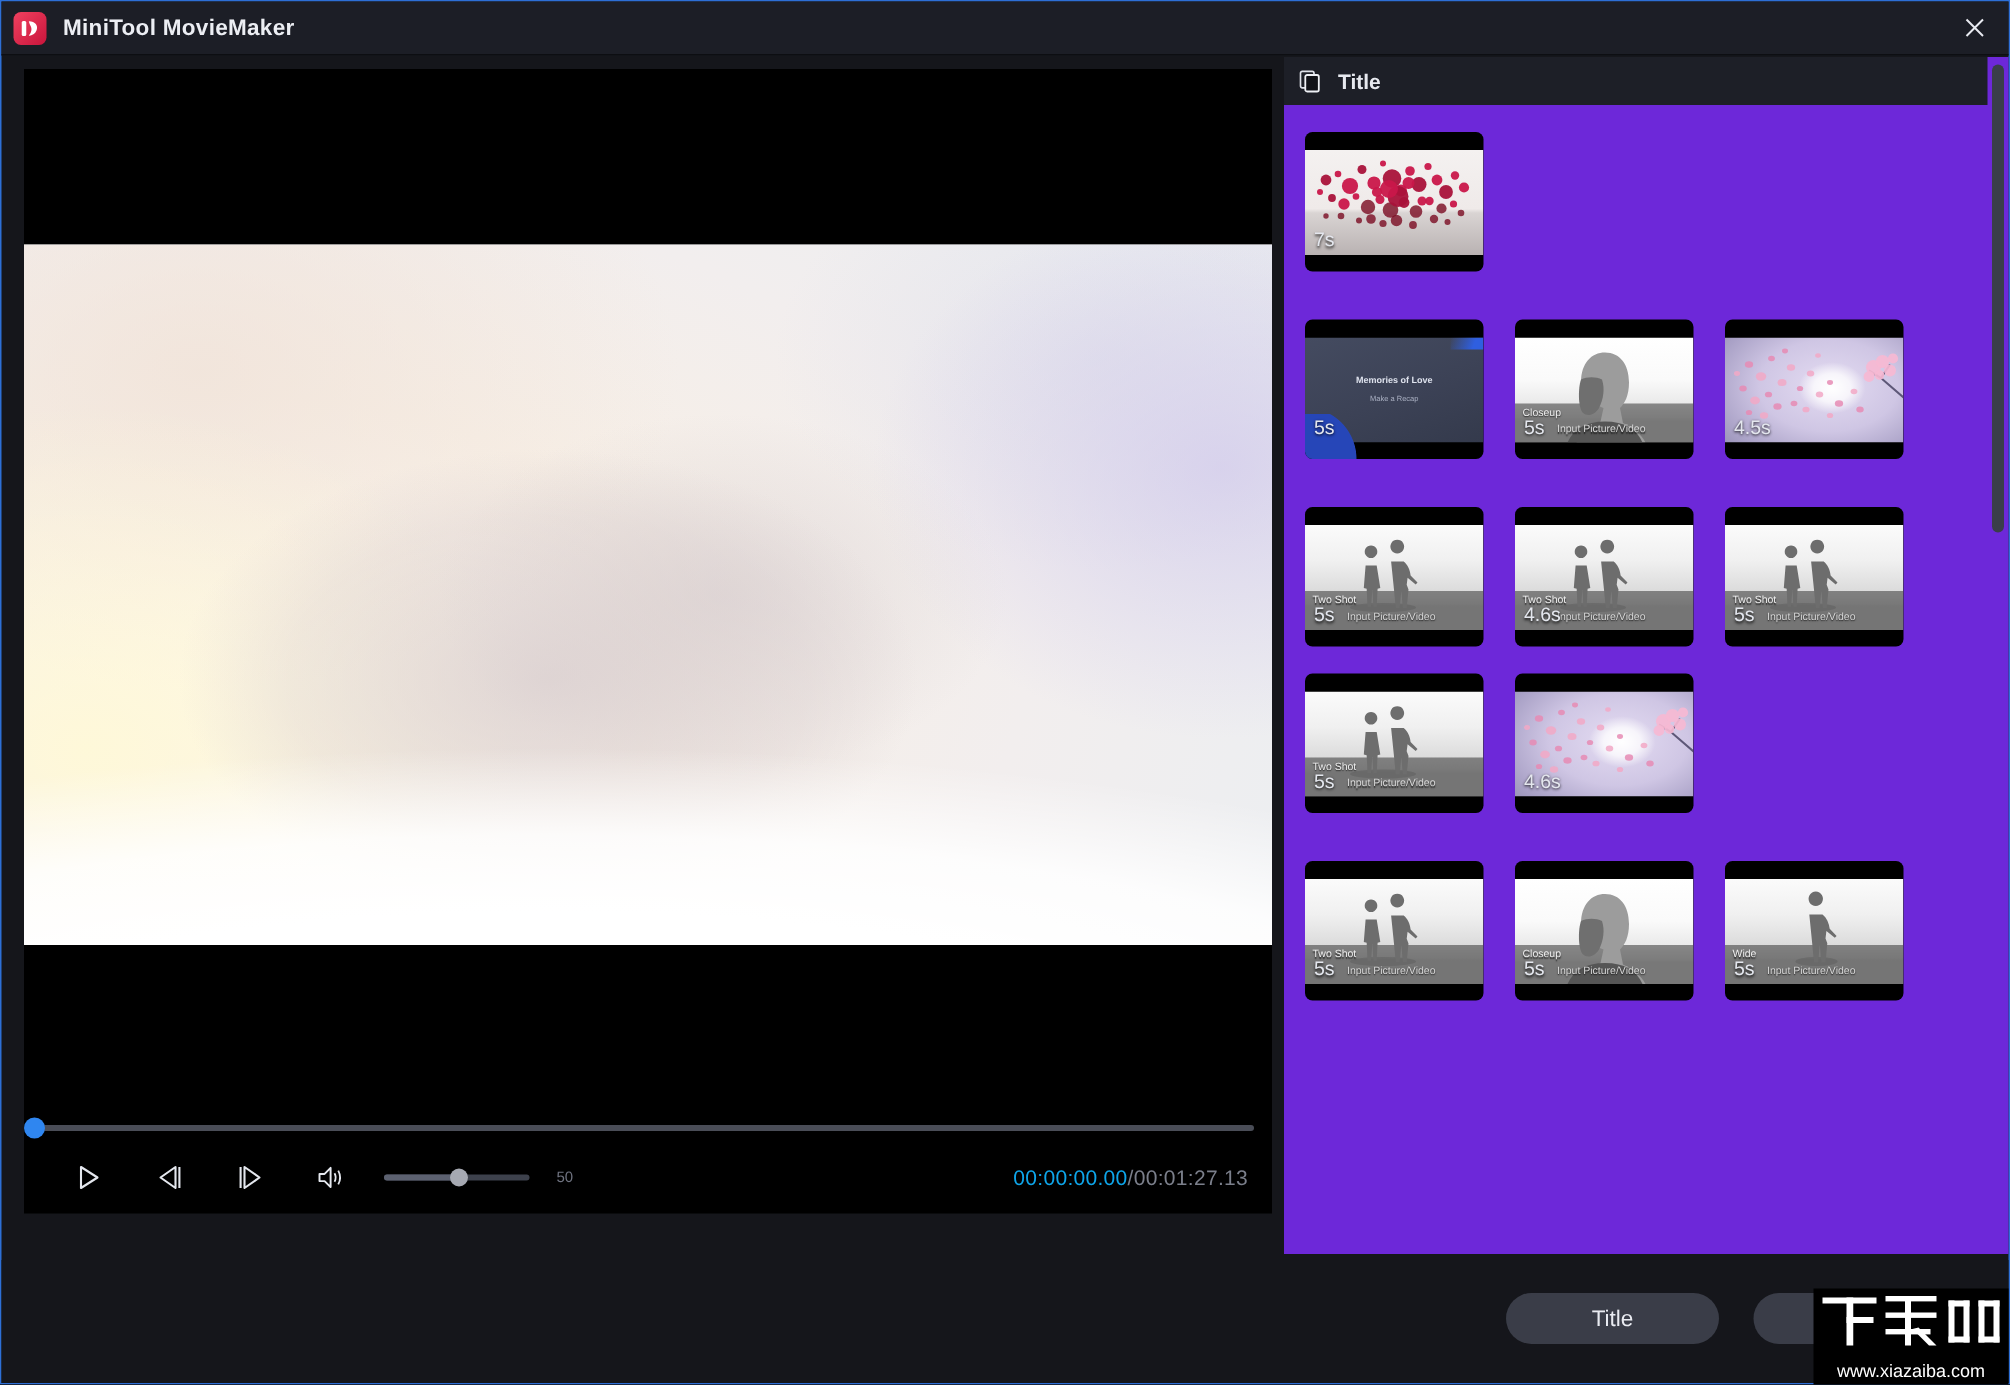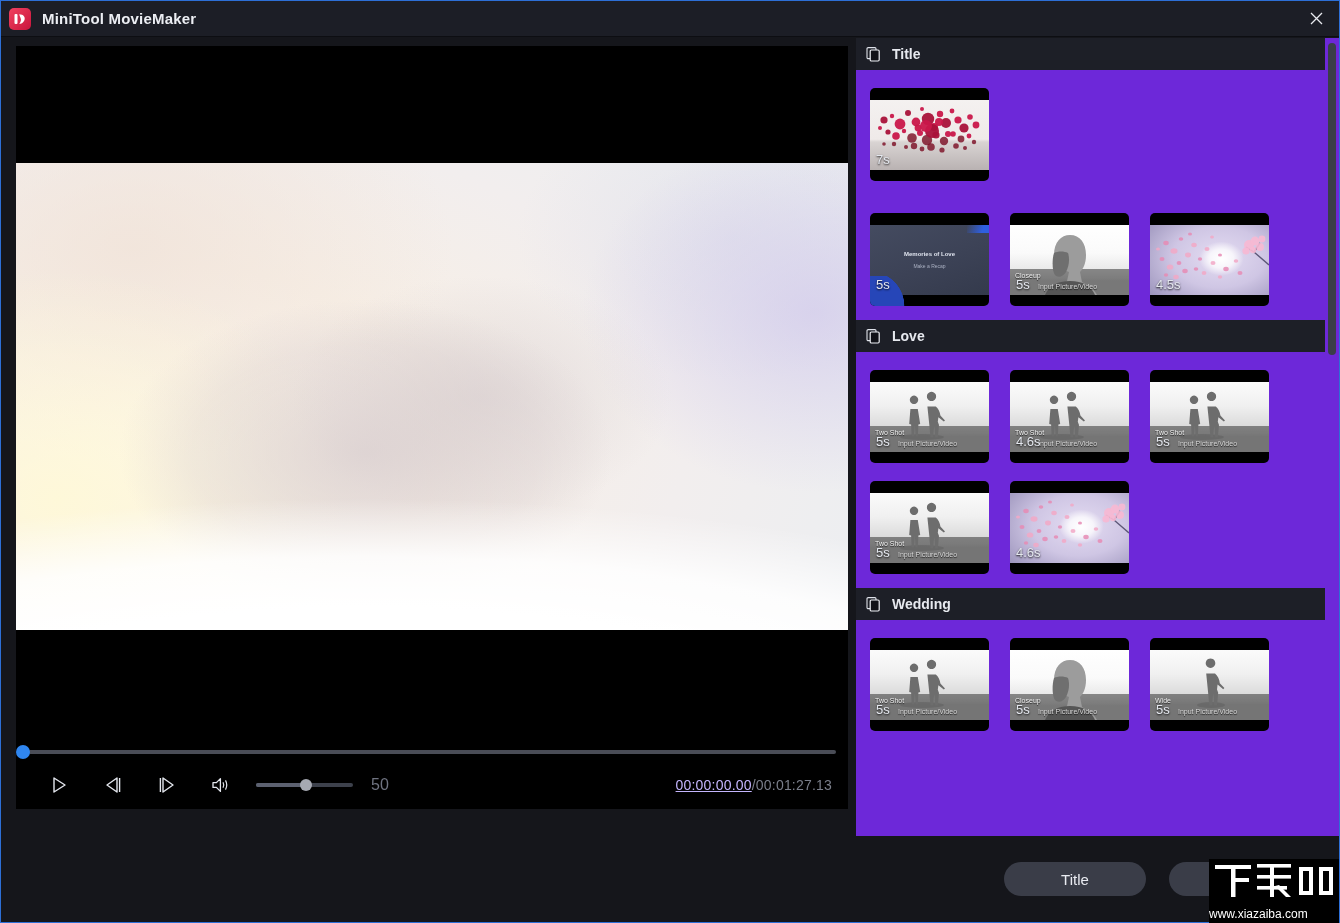--- a/index.html
+++ b/index.html
@@ -124,27 +124,27 @@
   #vol-fill {
     position: absolute; left: 0; top: 0; height: 4px;
     width: 50%; background: #5c6170; border-radius: 2px;
   }
   #vol-thumb {
     position: absolute; left: 44px; top: -4px;
     width: 12px; height: 12px; border-radius: 50%;
     background: #a6a9b2;
   }
   #vol-value {
-    margin-left: 18px; font-size: 16px; color: #6f7380;
+    margin-left: 18px; font-size: 10px; color: #6f7380;
   }
   #timecode {
     margin-left: auto; margin-right: 16px;
     font-size: 14px; letter-spacing: .2px;
   }
-  #tc-cur { color: #c4b5fd; text-decoration: underline; }
+  #tc-cur { color: #0ea5e9; }
   #tc-sep, #tc-total { color: #7b7f8b; }
 
   
   #template-panel {
     position: absolute; left: 855px; top: 37px;
     width: 483px; height: 798px;
     background: #6d28d9;
     overflow: hidden;
   }
   .section-head {
@@ -293,21 +293,21 @@
     z-index: 50;
     overflow: hidden;
   }
   #wm-glyphs {
     position: absolute; left: 4px; top: 2px;
     width: 122px; height: 40px;
   }
   #wm-glyphs svg { display: block; }
   #wm-url {
     position: absolute; left: 0; right: 0; bottom: 3px;
-    text-align: left;
+    text-align: center;
     font-size: 12px; color: #ffffff;
     font-family: "Liberation Sans", sans-serif;
   }
 </style>
 </head>
 <body>
 
 <div id="app">
 
   <div id="titlebar">
@@ -506,29 +506,20 @@
                   <ellipse cx="40" cy="9" rx="2" ry="1.6" fill="#e68bb4" opacity=".85"></ellipse>
                   <ellipse cx="62" cy="12" rx="1.875" ry="1.5" fill="#f2a8c6" opacity=".85"></ellipse>
                   <ellipse cx="90" cy="48" rx="2.5" ry="2" fill="#e68bb4" opacity=".85"></ellipse>
                   <ellipse cx="70" cy="52" rx="2.125" ry="1.7" fill="#f2a8c6" opacity=".85"></ellipse>
                 </svg>
               </div>
             </div>
             <div class="dur">4.5s</div>
           </div>
         </div>
-        <div class="section-head">
-          <span class="layers-icon">
-            <svg viewBox="0 0 16 16" width="16" height="16">
-              <rect x="1" y="1.6" width="9" height="11" rx="1.2" fill="none" stroke="#dfe2ea" stroke-width="1.1"></rect>
-              <rect x="4.2" y="4" width="9" height="11" rx="1.2" fill="#111218" stroke="#eef0f5" stroke-width="1.2"></rect>
-            </svg>
-          </span>
-          <span class="section-title">Love</span>
-        </div>
         <div class="section-body">
           <div class="thumb">
             <div class="thumb-img">
               <div class="ph"></div>
               <div class="ph-figs">
                 <svg viewBox="0 0 119 70" preserveAspectRatio="none">
                   <ellipse cx="52" cy="55" rx="22" ry="3" fill="rgba(90,90,90,.45)"></ellipse>
                   <path d="M44 22 a4.2 4.2 0 1 1 .01 0 Z M40.4 27 h7.4 l2.4 15 -1.8 .5 -.6 12 h-2.2 l-.7 -11 -.9 11 h-2.3 l-.6 -12 -1.9 -.5 Z" fill="#6d6d6d"></path>
                   <path d="M61.5 19 a4.6 4.6 0 1 1 .01 0 Z M57.4 24.4 h8.4 c2.6 2 4.2 5.6 4.6 9.2 l4.6 4.8 -1.2 1.2 -5.4 -4.4 -.6 4.6 1.2 3.2 -1.2 12.4 h-2.6 l-1 -11.4 -1.1 11.4 h-2.6 l-1.2 -12.6 Z" fill="#6d6d6d"></path>
                 </svg>
@@ -622,29 +613,20 @@
                   <ellipse cx="40" cy="9" rx="2" ry="1.6" fill="#e68bb4" opacity=".85"></ellipse>
                   <ellipse cx="62" cy="12" rx="1.875" ry="1.5" fill="#f2a8c6" opacity=".85"></ellipse>
                   <ellipse cx="90" cy="48" rx="2.5" ry="2" fill="#e68bb4" opacity=".85"></ellipse>
                   <ellipse cx="70" cy="52" rx="2.125" ry="1.7" fill="#f2a8c6" opacity=".85"></ellipse>
                 </svg>
               </div>
             </div>
             <div class="dur">4.6s</div>
           </div>
         </div>
-        <div class="section-head">
-          <span class="layers-icon">
-            <svg viewBox="0 0 16 16" width="16" height="16">
-              <rect x="1" y="1.6" width="9" height="11" rx="1.2" fill="none" stroke="#dfe2ea" stroke-width="1.1"></rect>
-              <rect x="4.2" y="4" width="9" height="11" rx="1.2" fill="#111218" stroke="#eef0f5" stroke-width="1.2"></rect>
-            </svg>
-          </span>
-          <span class="section-title">Wedding</span>
-        </div>
         <div class="section-body">
           <div class="thumb">
             <div class="thumb-img">
               <div class="ph"></div>
               <div class="ph-figs">
                 <svg viewBox="0 0 119 70" preserveAspectRatio="none">
                   <ellipse cx="52" cy="55" rx="22" ry="3" fill="rgba(90,90,90,.45)"></ellipse>
                   <path d="M44 22 a4.2 4.2 0 1 1 .01 0 Z M40.4 27 h7.4 l2.4 15 -1.8 .5 -.6 12 h-2.2 l-.7 -11 -.9 11 h-2.3 l-.6 -12 -1.9 -.5 Z" fill="#6d6d6d"></path>
                   <path d="M61.5 19 a4.6 4.6 0 1 1 .01 0 Z M57.4 24.4 h8.4 c2.6 2 4.2 5.6 4.6 9.2 l4.6 4.8 -1.2 1.2 -5.4 -4.4 -.6 4.6 1.2 3.2 -1.2 12.4 h-2.6 l-1 -11.4 -1.1 11.4 h-2.6 l-1.2 -12.6 Z" fill="#6d6d6d"></path>
                 </svg>

